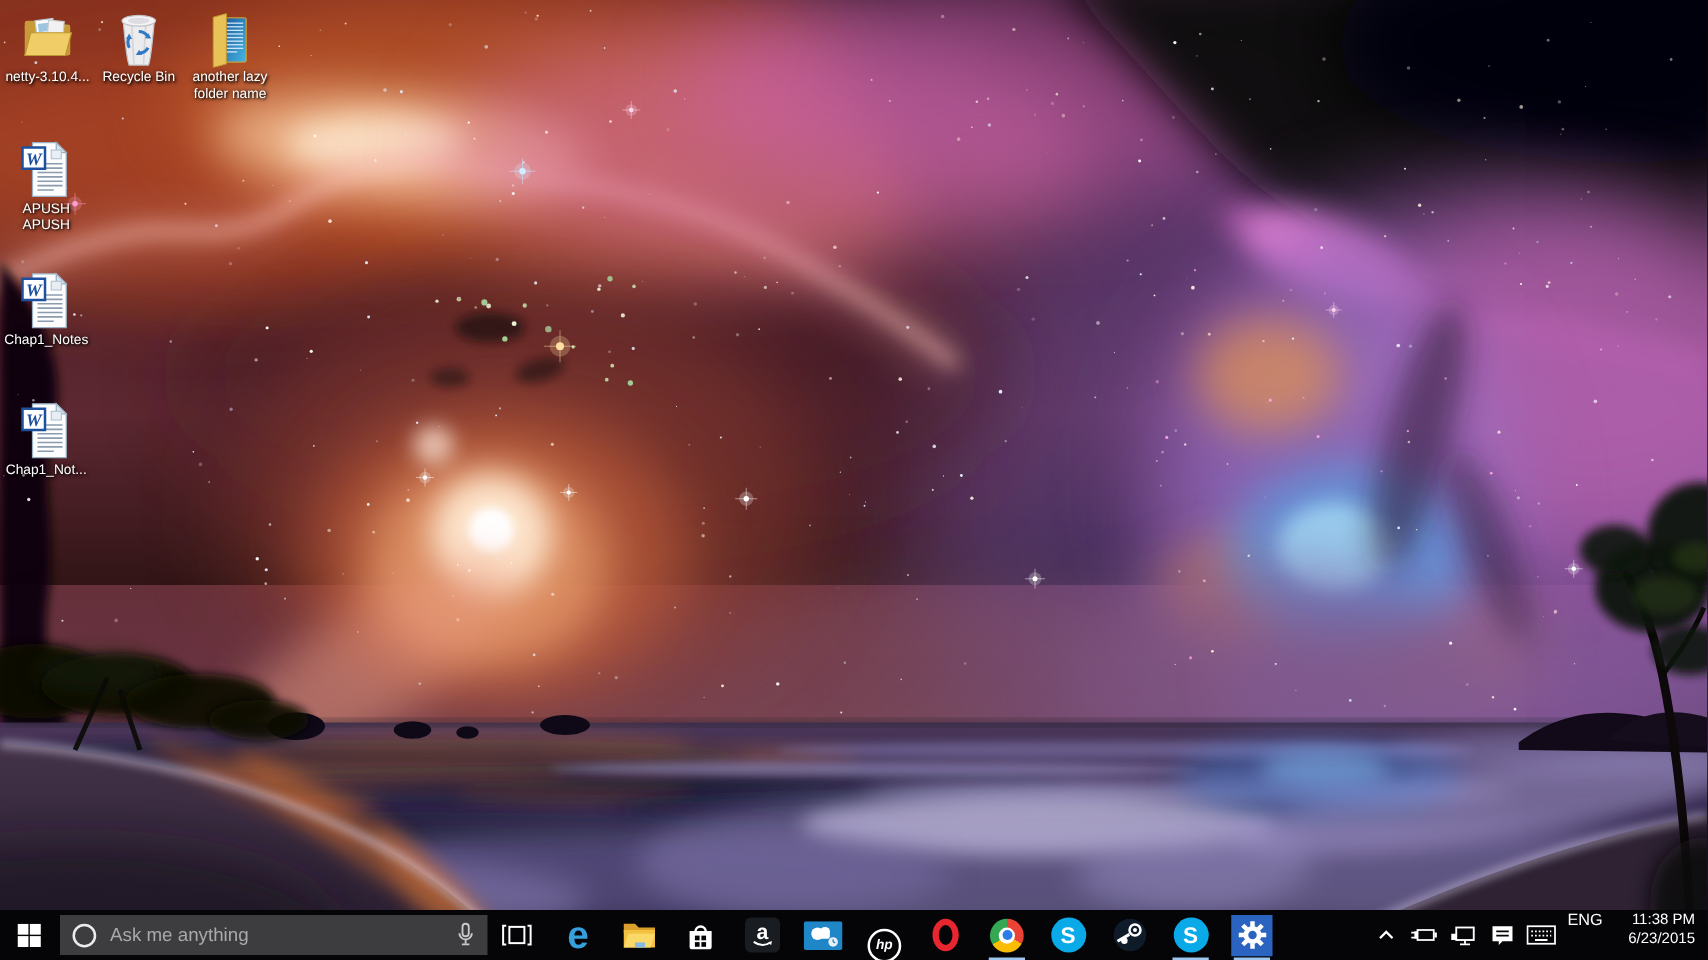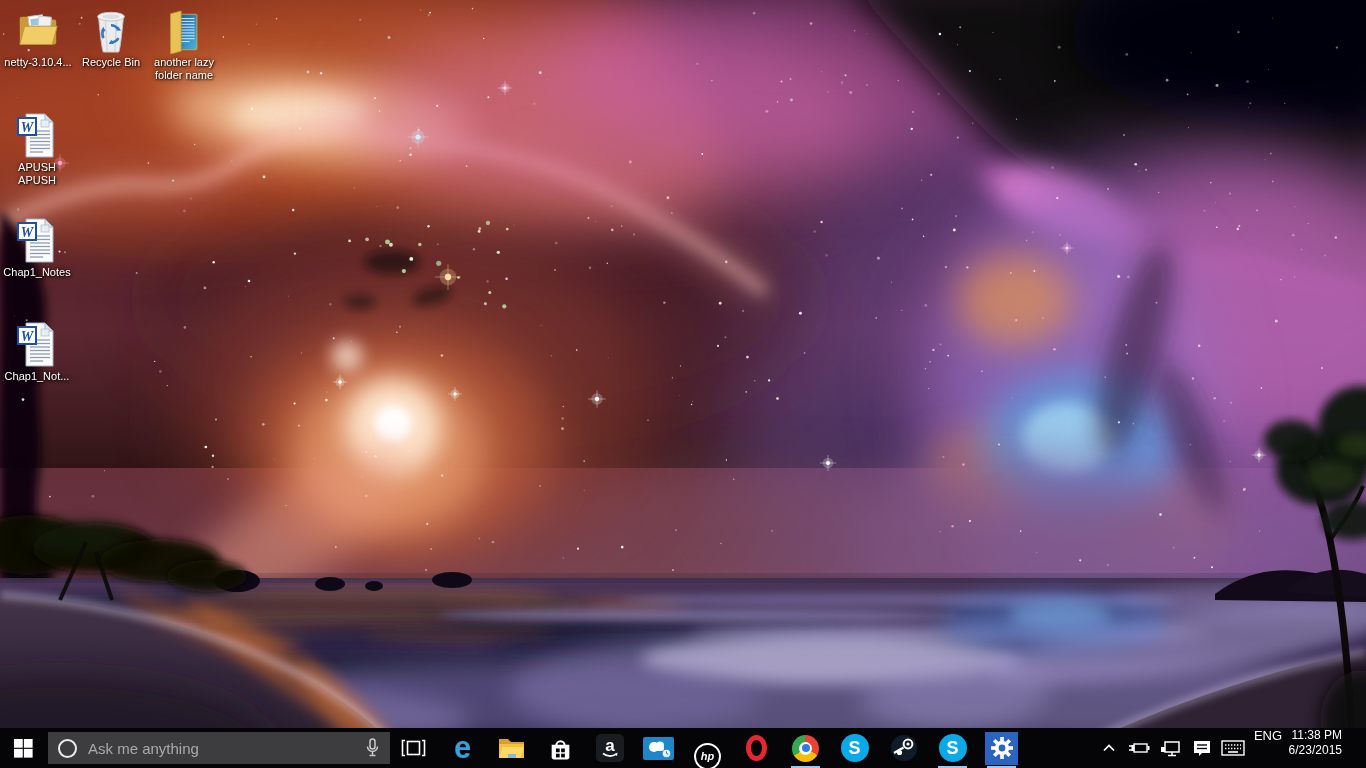--- a/index.html
+++ b/index.html
@@ -37,21 +37,21 @@
   .opera-o{width:21px;height:26px;border:5.5px solid #e8262f;border-radius:50%;}
   .amazon-tile{width:28px;height:28px;background:#191d22;border-radius:5px;position:relative;
      color:#fff;display:flex;align-items:center;justify-content:center;}
   .hp-ic{width:27px;height:27px;border:2.5px solid #fff;border-radius:50%;color:#fff;
      display:flex;align-items:center;justify-content:center;font-size:11px;font-weight:bold;font-style:italic;margin-top:16px;}
   .settings-tile{width:33px;height:33px;background:#2a64c0;display:flex;align-items:center;justify-content:center;}
   .tray{margin-left:auto;display:flex;align-items:flex-start;height:40px;}
   .tray-btn{width:31px;height:40px;display:flex;align-items:center;justify-content:center;
             background:none;border:none;padding:0;cursor:pointer;}
   .lang{width:40px;text-align:center;color:#fff;font-size:13px;cursor:pointer;}
-  .clock{width:78px;text-align:right;padding-right:24px;color:#fff;font-size:12px;line-height:15px;cursor:pointer;}
+  .clock{width:78px;text-align:right;padding-right:10px;color:#fff;font-size:12px;line-height:15px;cursor:pointer;}
 </style>
 </head>
 <body>
 
 <div class="stage">
 
   <div class="wallpaper">
   <svg id="wp" width="1366" height="768" viewBox="0 0 1366 768" xmlns="http://www.w3.org/2000/svg">
     <defs>
       <filter id="b4" x="-60%" y="-60%" width="220%" height="220%">

